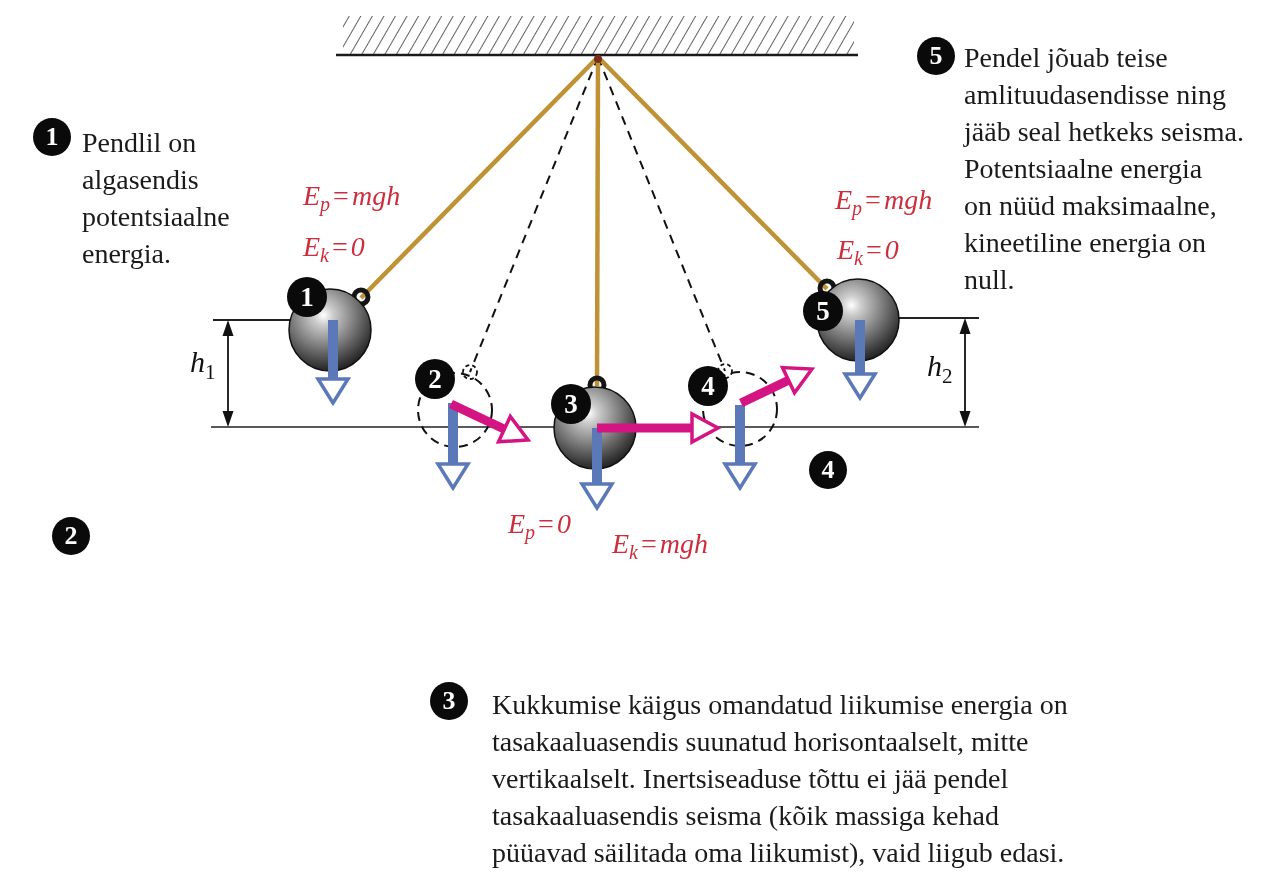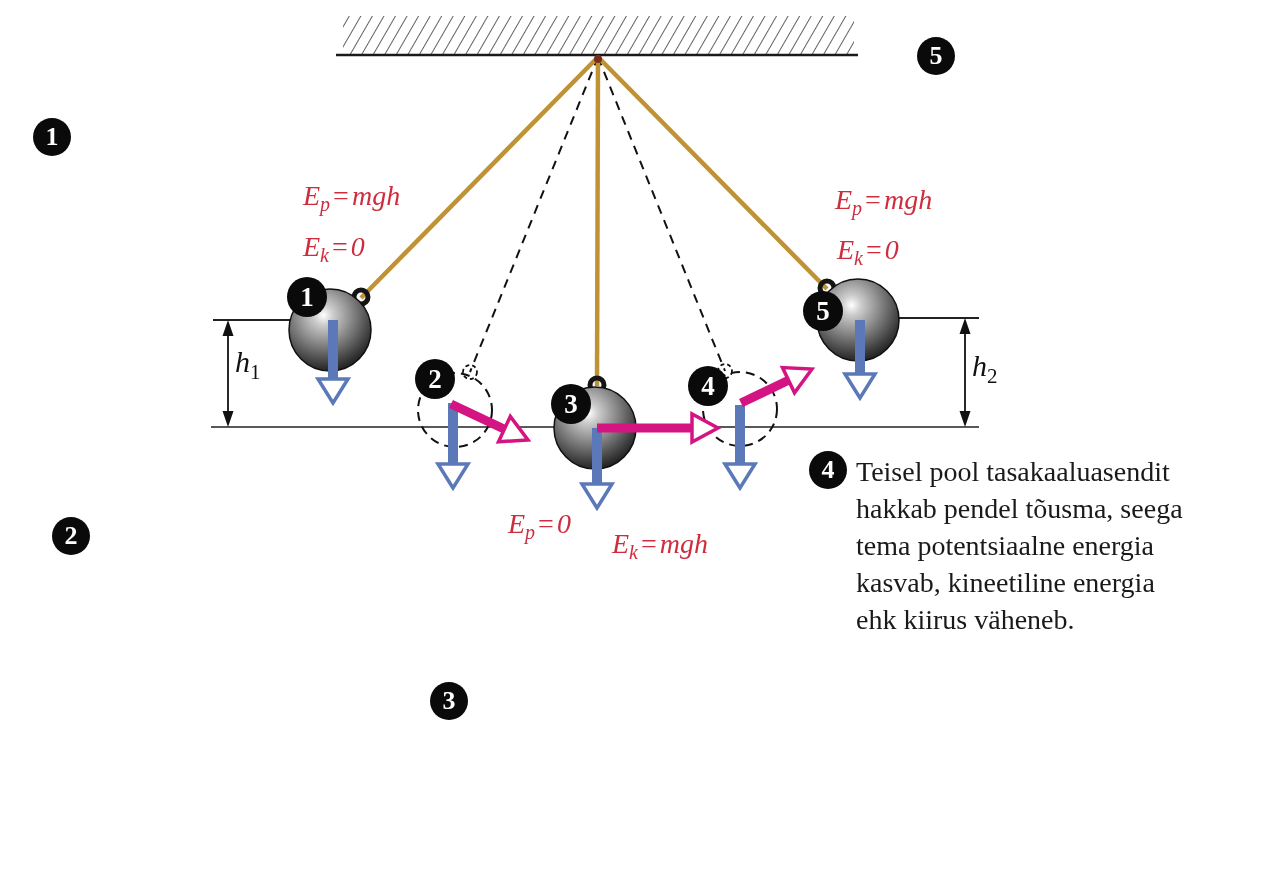--- a/index.html
+++ b/index.html
@@ -28,21 +28,20 @@
   }
   .frm{
     position:absolute;z-index:2;color:var(--formula-red);
     font:italic 28px/32px "Liberation Serif",serif;white-space:nowrap;
   }
   .frm sub{font-size:20px;vertical-align:-6px;font-style:italic;}
   .frm .eq{font-style:normal;padding:0 3px;}
   .hlabel{
     position:absolute;z-index:2;color:#111;
     font:italic 30px/34px "Liberation Serif",serif;
-    margin-left:45px;
   }
   .hlabel sub{font-size:21px;vertical-align:-7px;font-style:normal;}
   .svg-badge-num{fill:#ffffff;font:bold 27px "Liberation Serif",serif;}
 </style>
 </head>
 <body>
 
 <div class="stage">
 
   <svg class="diagram-svg" width="1280" height="886" viewBox="0 0 1280 886">
@@ -156,27 +155,38 @@
   <div class="hlabel" style="left:927px;top:349px"><i>h</i><sub>2</sub></div>
 
   <div class="frm" style="left:303px;top:180px"><i>E</i><sub>p</sub><span class="eq">=</span><i>mgh</i></div>
   <div class="frm" style="left:303px;top:231px"><i>E</i><sub>k</sub><span class="eq">=</span><i>0</i></div>
   <div class="frm" style="left:835px;top:184px"><i>E</i><sub>p</sub><span class="eq">=</span><i>mgh</i></div>
   <div class="frm" style="left:837px;top:234px"><i>E</i><sub>k</sub><span class="eq">=</span><i>0</i></div>
   <div class="frm" style="left:508px;top:508px"><i>E</i><sub>p</sub><span class="eq">=</span><i>0</i></div>
   <div class="frm" style="left:612px;top:528px"><i>E</i><sub>k</sub><span class="eq">=</span><i>mgh</i></div>
 
   <span class="badge" style="left:33px;top:118px">1</span>
+  <div class="note" style="left:82px;top:124px;width:240px">Pendlil on
+algasendis
+potentsiaalne
+energia.</div>
 
   <span class="badge" style="left:52px;top:517px">2</span>
 
   <span class="badge" style="left:430px;top:682px">3</span>
+  <div class="note" style="left:492px;top:686px;width:660px">Kukkumise käigus omandatud liikumise energia on
+tasakaaluasendis suunatud horisontaalselt, mitte
+vertikaalselt. Inertsiseaduse tõttu ei jää pendel
+tasakaaluasendis seisma (kõik massiga kehad
+püüavad säilitada oma liikumist), vaid liigub edasi.</div>
 
   <span class="badge" style="left:809px;top:451px">4</span>
-  <div class="note" style="left:856px;top:453px;width:400px">Teisel pool tasakaaluasendit
-hakkab pendel tõusma, seega
-tema potentsiaalne energia
-kasvab, kineetiline energia
-ehk kiirus väheneb.</div>
 
   <span class="badge" style="left:917px;top:37px">5</span>
+  <div class="note" style="left:964px;top:39px;width:310px">Pendel jõuab teise
+amlituudasendisse ning
+jääb seal hetkeks seisma.
+Potentsiaalne energia
+on nüüd maksimaalne,
+kineetiline energia on
+null.</div>
 
 </div>
 
 </body></html>

